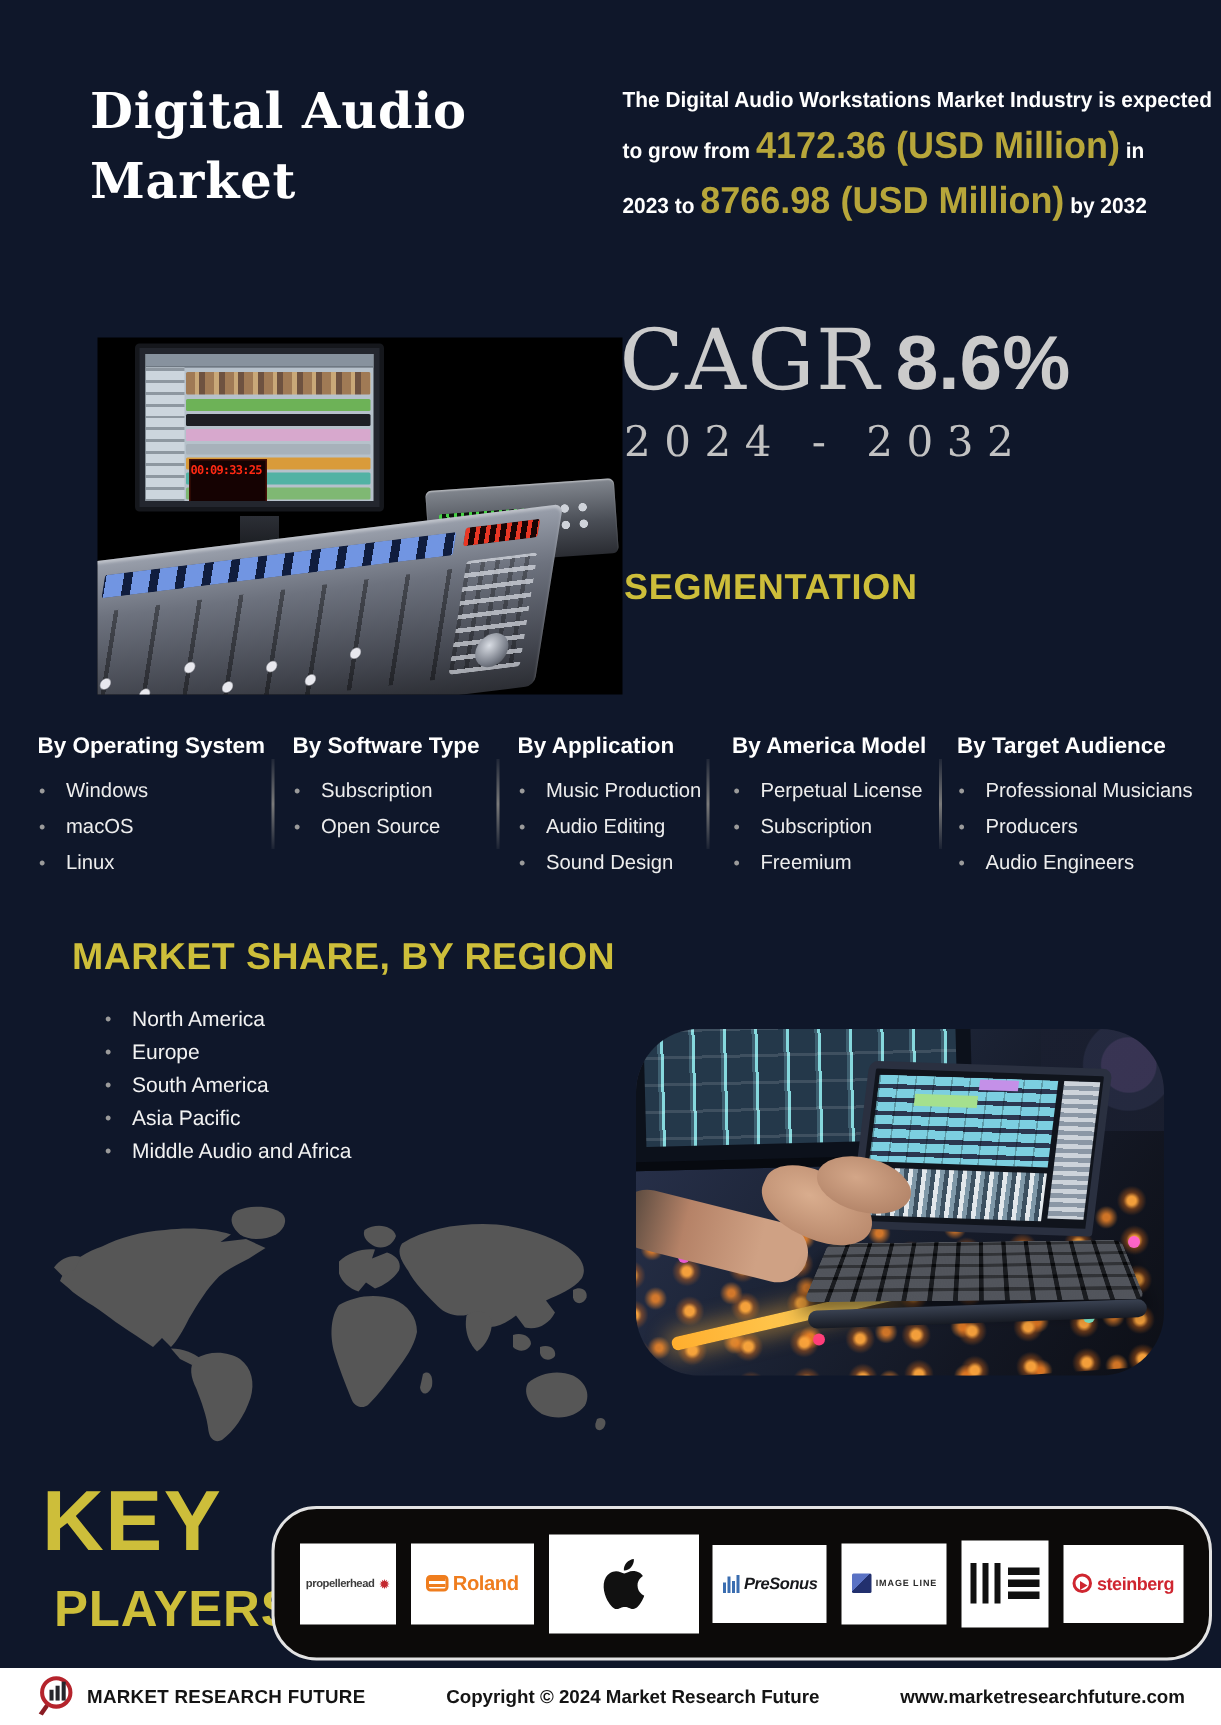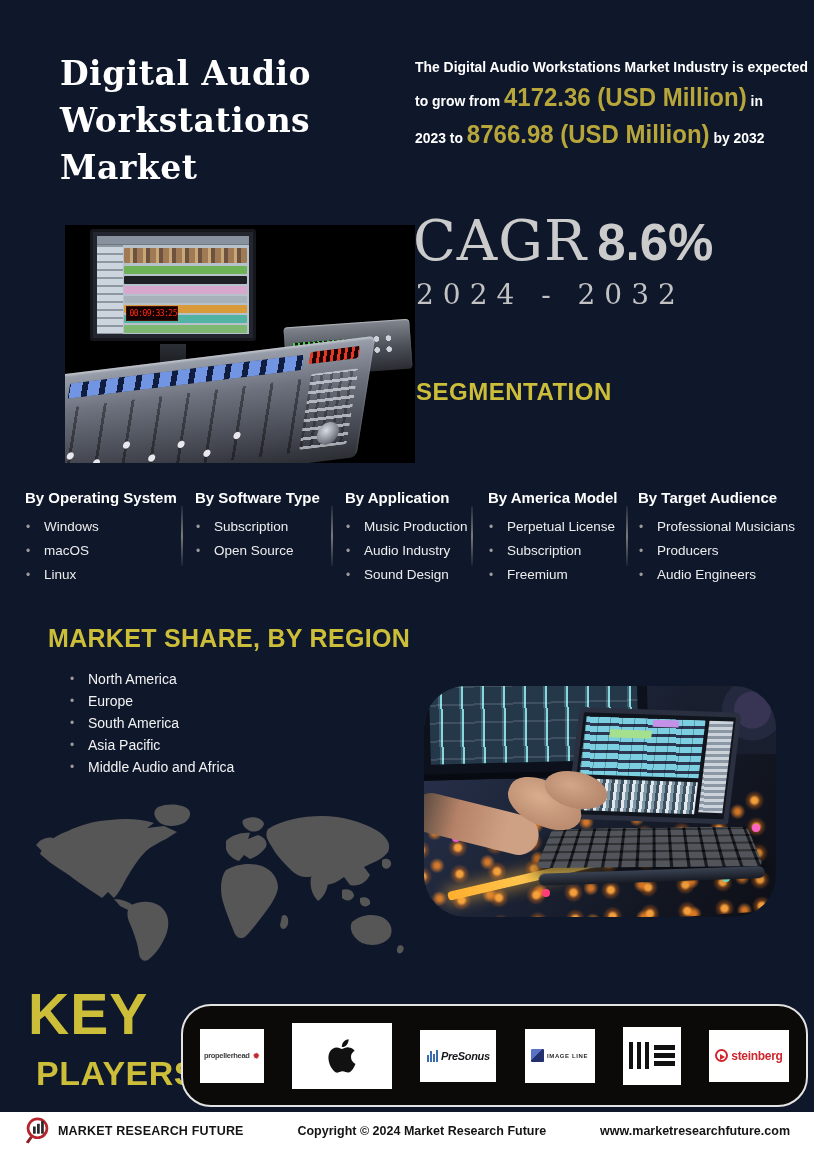--- a/index.html
+++ b/index.html
@@ -44,23 +44,23 @@
   .strip { position:absolute; left:27px; right:2px; border-radius:1px; }
   .s1 { top:12px; height:15px; background:repeating-linear-gradient(90deg,#a07a55 0 6px,#c9a878 6px 9px,#6e5240 9px 13px); }
   .s2 { top:30px; height:8px; background:#6db257; }
   .s3 { top:40px; height:8px; background:#1d1f24; }
   .s4 { top:50px; height:8px; background:#d7a8cd; }
   .s5 { top:60px; height:7px; background:#a7b1ba; }
   .s6 { top:69px; height:8px; background:#d99b3a; }
   .s7 { top:79px; height:8px; background:#52b2a4; }
   .s8 { top:89px; height:8px; background:#7fb873; }
   .timecode {
-    position:absolute; left:29px; top:70px; width:52px; height:15px; background:#150202;
+    position:absolute; left:29px; top:70px; width:52px; height:32px; background:#150202;
     border:1px solid #471007; color:#ff2913; font-family:"DejaVu Sans Mono", monospace;
-    font-size:8px; line-height:13px; text-align:right; letter-spacing:-.5px; font-weight:normal;
+    font-size:8px; line-height:13px; text-align:left; letter-spacing:-.5px; font-weight:bold;
   }
   .mon-stand { position:absolute; left:95px; top:119px; width:26px; height:26px; background:linear-gradient(180deg,#2c2f36,#17191d); }
   .mon-base { position:absolute; left:72px; top:142px; width:74px; height:12px; background:#222429; border-radius:50%; }
   .console {
     position:absolute; left:-18px; top:132px; width:320px; height:118px;
     transform:rotate(-7deg) skewX(-16deg); border-radius:6px;
     background:linear-gradient(180deg,#9ba1ad 0%, #6d727e 32%, #42454e 78%, #2c2e34 100%);
     box-shadow:inset 0 2px 2px rgba(255,255,255,.35);
   }
   .console-lcd { position:absolute; left:14px; top:10px; right:70px; height:15px; background:#101d3e; border-radius:2px;
@@ -198,21 +198,20 @@
   .footer-copy { flex:1; text-align:center; font-size:12.5px; font-weight:bold; color:#141414; }
   .footer-site { font-size:12.5px; font-weight:bold; color:#141414; text-decoration:none; }
 </style>
 </head>
 <body>
 
 <div class="canvas">
 
   <div class="title">
     <div>Digital Audio</div>
-    <div>Workstations</div>
     <div>Market</div>
   </div>
 
   <div class="intro">
     <div class="intro-line first">The Digital Audio Workstations Market Industry is expected</div>
     <div class="intro-line"><span class="sm">to grow from </span><span class="big">4172.36 (USD Million)</span><span class="sm"> in</span></div>
     <div class="intro-line"><span class="sm">2023 to </span><span class="big">8766.98 (USD Million)</span><span class="sm"> by 2032</span></div>
   </div>
 
   <div class="photo-left">
@@ -260,21 +259,21 @@
     <div class="seg-item">Linux</div>
   </div>
   <div class="seg-col" style="left:195px">
     <div class="seg-title">By Software Type</div>
     <div class="seg-item">Subscription</div>
     <div class="seg-item">Open Source</div>
   </div>
   <div class="seg-col" style="left:345px">
     <div class="seg-title">By Application</div>
     <div class="seg-item">Music Production</div>
-    <div class="seg-item">Audio Industry</div>
+    <div class="seg-item">Audio Editing</div>
     <div class="seg-item">Sound Design</div>
   </div>
   <div class="seg-col" style="left:488px">
     <div class="seg-title">By America Model</div>
     <div class="seg-item">Perpetual License</div>
     <div class="seg-item">Subscription</div>
     <div class="seg-item">Freemium</div>
   </div>
   <div class="seg-col" style="left:638px">
     <div class="seg-title">By Target Audience</div>
@@ -357,20 +356,24 @@
   </div>
 
   <div class="kp-line1">KEY</div>
   <div class="kp-line2">PLAYERS</div>
 
   <div class="kp-panel">
     <div class="logo-card lc-prop">
       <span class="txt">propellerhead</span>
         <span class="glyph">✹</span>
     </div>
+    <div class="logo-card lc-roland">
+      <span class="roland-icon"></span>
+      <span class="txt">Roland</span>
+    </div>
     <div class="logo-card lc-apple">
       <svg width="40" height="44" viewBox="0 0 24 24">
         <path fill="#111111" d="M18.71,19.5C17.88,20.74 17,21.95 15.66,21.97C14.32,22 13.89,21.18 12.37,21.18C10.84,21.18 10.37,21.95 9.1,22C7.79,22.05 6.8,20.68 5.96,19.47C4.25,17 2.94,12.45 4.7,9.39C5.57,7.87 7.13,6.91 8.82,6.88C10.1,6.86 11.32,7.75 12.11,7.75C12.89,7.75 14.37,6.68 15.92,6.84C16.57,6.87 18.39,7.1 19.56,8.82C19.47,8.88 17.39,10.1 17.41,12.63C17.44,15.65 20.06,16.66 20.09,16.67C20.06,16.74 19.67,18.11 18.71,19.5M13,3.5C13.73,2.67 14.94,2.04 15.94,2C16.07,3.17 15.6,4.35 14.9,5.19C14.21,6.04 13.07,6.7 11.95,6.61C11.8,5.46 12.36,4.26 13,3.5Z"></path>
       </svg>
     </div>
     <div class="logo-card lc-presonus">
       <span class="ps-bars">
           <i style="height:7px"></i>
           <i style="height:11px"></i>
           <i style="height:8px"></i>

